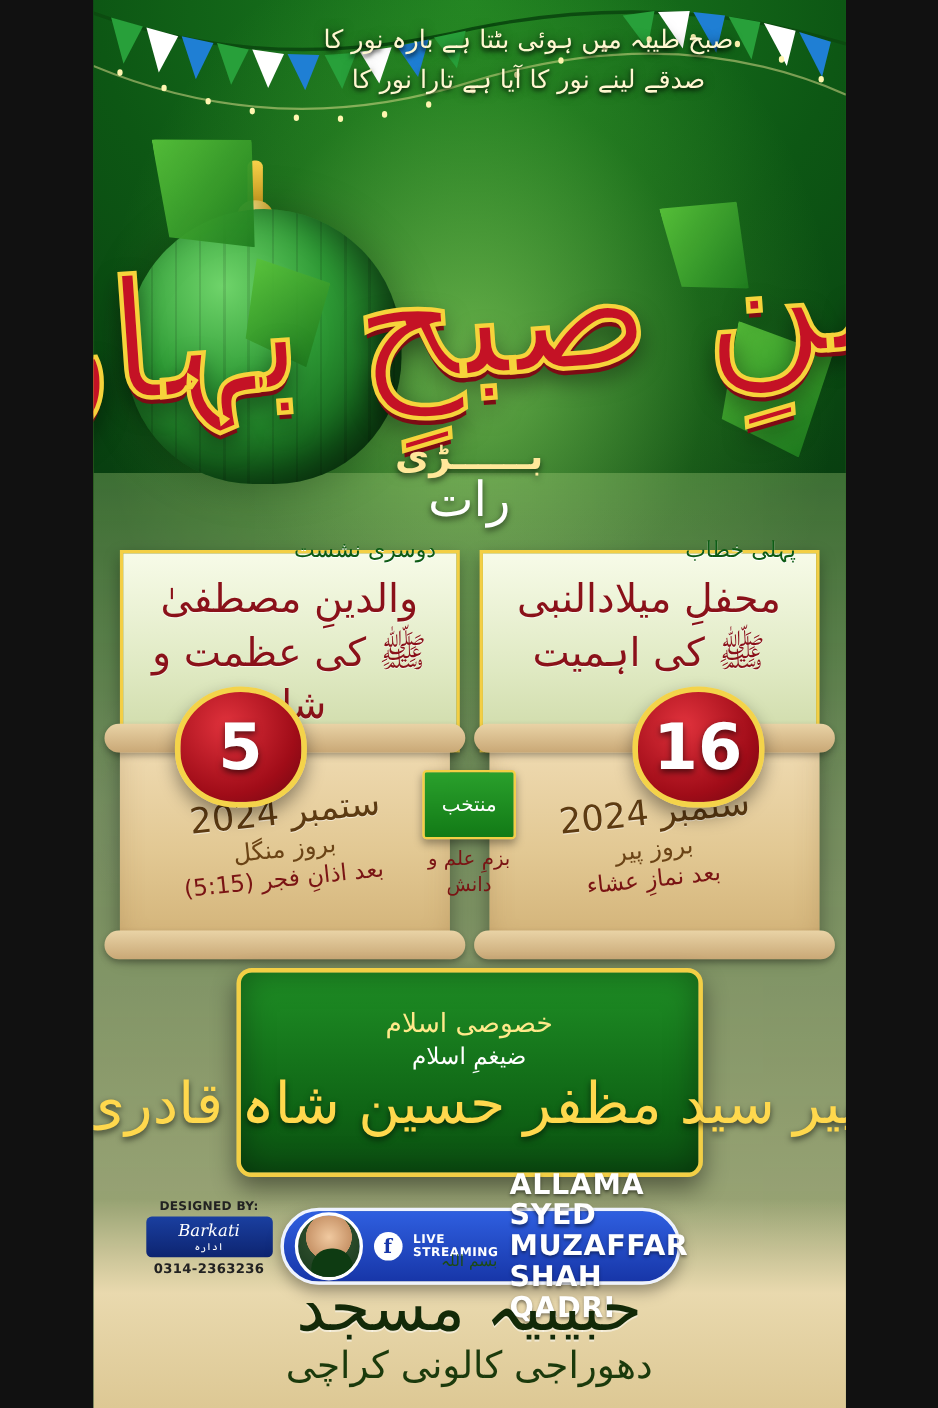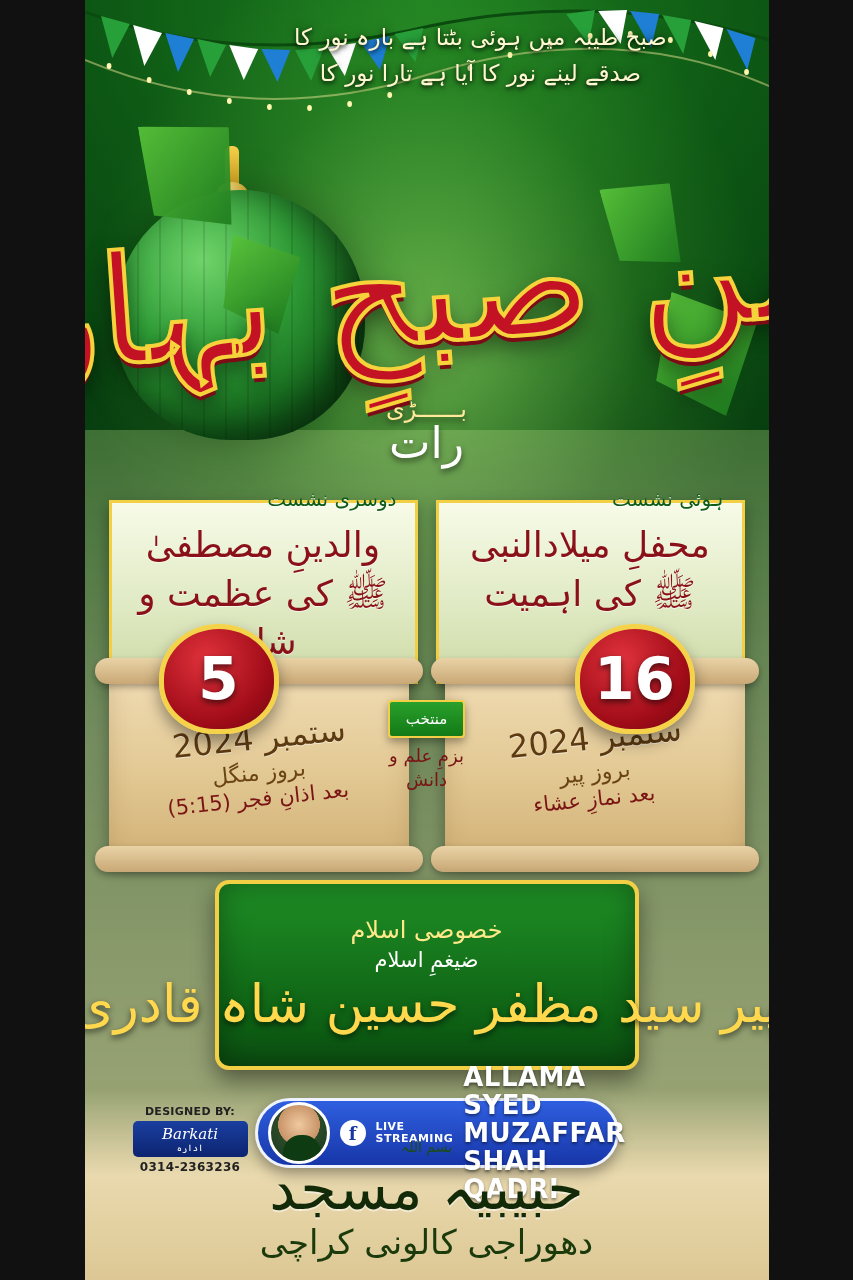--- a/index.html
+++ b/index.html
@@ -110,21 +110,21 @@
     transform:rotate(-4deg);
     font-family:"DejaVu Sans","Liberation Sans",sans-serif;
     white-space:nowrap;
   }
   .title-sub {
     position:absolute; top:395px; left:0; right:0;
     text-align:center; direction:rtl;
     font-size:44px; color:#fff;
     text-shadow:0 3px 6px rgba(0,0,0,.6);
   }
-  .title-sub .small { font-size:24px; color:#ffe89a; display:block; margin-bottom:-6px;}
+  .title-sub .small { font-size:34px; color:#ffe89a; display:block; margin-bottom:-6px;font-weight:bold;}
 
   
   .sessions {
     position:absolute; top:500px; left:24px; right:24px;
     display:flex; gap:18px; direction:rtl;
   }
   .session {
     flex:1; position:relative;
     background:linear-gradient(180deg,#f7fbe8,#dfe9c2 60%,#cdd9a6);
     border:3px solid #f3cf45;
@@ -187,21 +187,21 @@
     box-shadow:0 8px 16px rgba(0,0,0,.4);
   }
   .badge-right{ right:56px; }
   .badge-left{ left:56px; }
   .center-note{
     position:absolute; left:50%; top:70px; transform:translateX(-50%);
     text-align:center; direction:rtl; width:200px;
   }
   .center-note .ribbon{
     display:inline-block; background:linear-gradient(180deg,#2aa02c,#127a16);
-    color:#fff; font-size:15px; padding:8px 16px; border-radius:4px;
+    color:#fff; font-size:18px; padding:19px 16px; border-radius:4px;
     border:2px solid #f3cf45; margin-bottom:6px;
     box-shadow:0 4px 8px rgba(0,0,0,.35);
   }
   .center-note .line{ font-size:18px; color:#7a1414; line-height:1.35; }
 
   
   .speaker {
     position:absolute; top:880px; left:130px; right:130px; height:190px;
     background:linear-gradient(180deg,#1f8f25,#0f6415 70%,#0b4f11);
     border:4px solid #f3cf45;
@@ -214,21 +214,21 @@
   .speaker .zia{ color:#fff; font-size:21px; }
   .speaker .name{
     color:#ffd84d; font-size:52px; line-height:1.1;
     text-shadow:0 3px 6px rgba(0,0,0,.6);
     white-space:nowrap;
   }
 
   
   .designer {
     position:absolute; left:48px; top:1090px; width:115px;
-    text-align:center; font-size:11px; color:#222;margin-top:15px;
+    text-align:center; font-size:11px; color:#222;
   }
   .designer .label{ font-weight:bold; letter-spacing:.3px; }
   .designer .brand{
     background:linear-gradient(180deg,#1a3fa0,#0d2470);
     color:#fff; border-radius:5px; padding:4px 17px; margin:3px 0;
     font-family:"DejaVu Serif","Liberation Serif",serif; font-style:italic; font-size:15px;
   }
   .designer .brand small{ display:block; font-size:9px; font-style:normal; }
   .designer .phone{ font-weight:bold; font-size:12px; letter-spacing:.3px; }
 
@@ -349,21 +349,21 @@
   <div class="title-wrap">
     <div class="title-main">جشنِ صبحِ بہاراں</div>
   </div>
   <div class="title-sub">
     <span class="small">بــــــڑی</span>
     <span>رات</span>
   </div>
 
   <div class="sessions">
     <div class="session">
-      <div class="tag">ہوئی نشست</div>
+      <div class="tag">پہلی خطاب</div>
       <div class="txt">محفلِ میلادالنبی ﷺ کی اہمیت</div>
     </div>
     <div class="session">
       <div class="tag">دوسری نشست</div>
       <div class="txt">والدینِ مصطفیٰ ﷺ کی عظمت و شان</div>
     </div>
   </div>
 
   <div class="scrolls">
 

